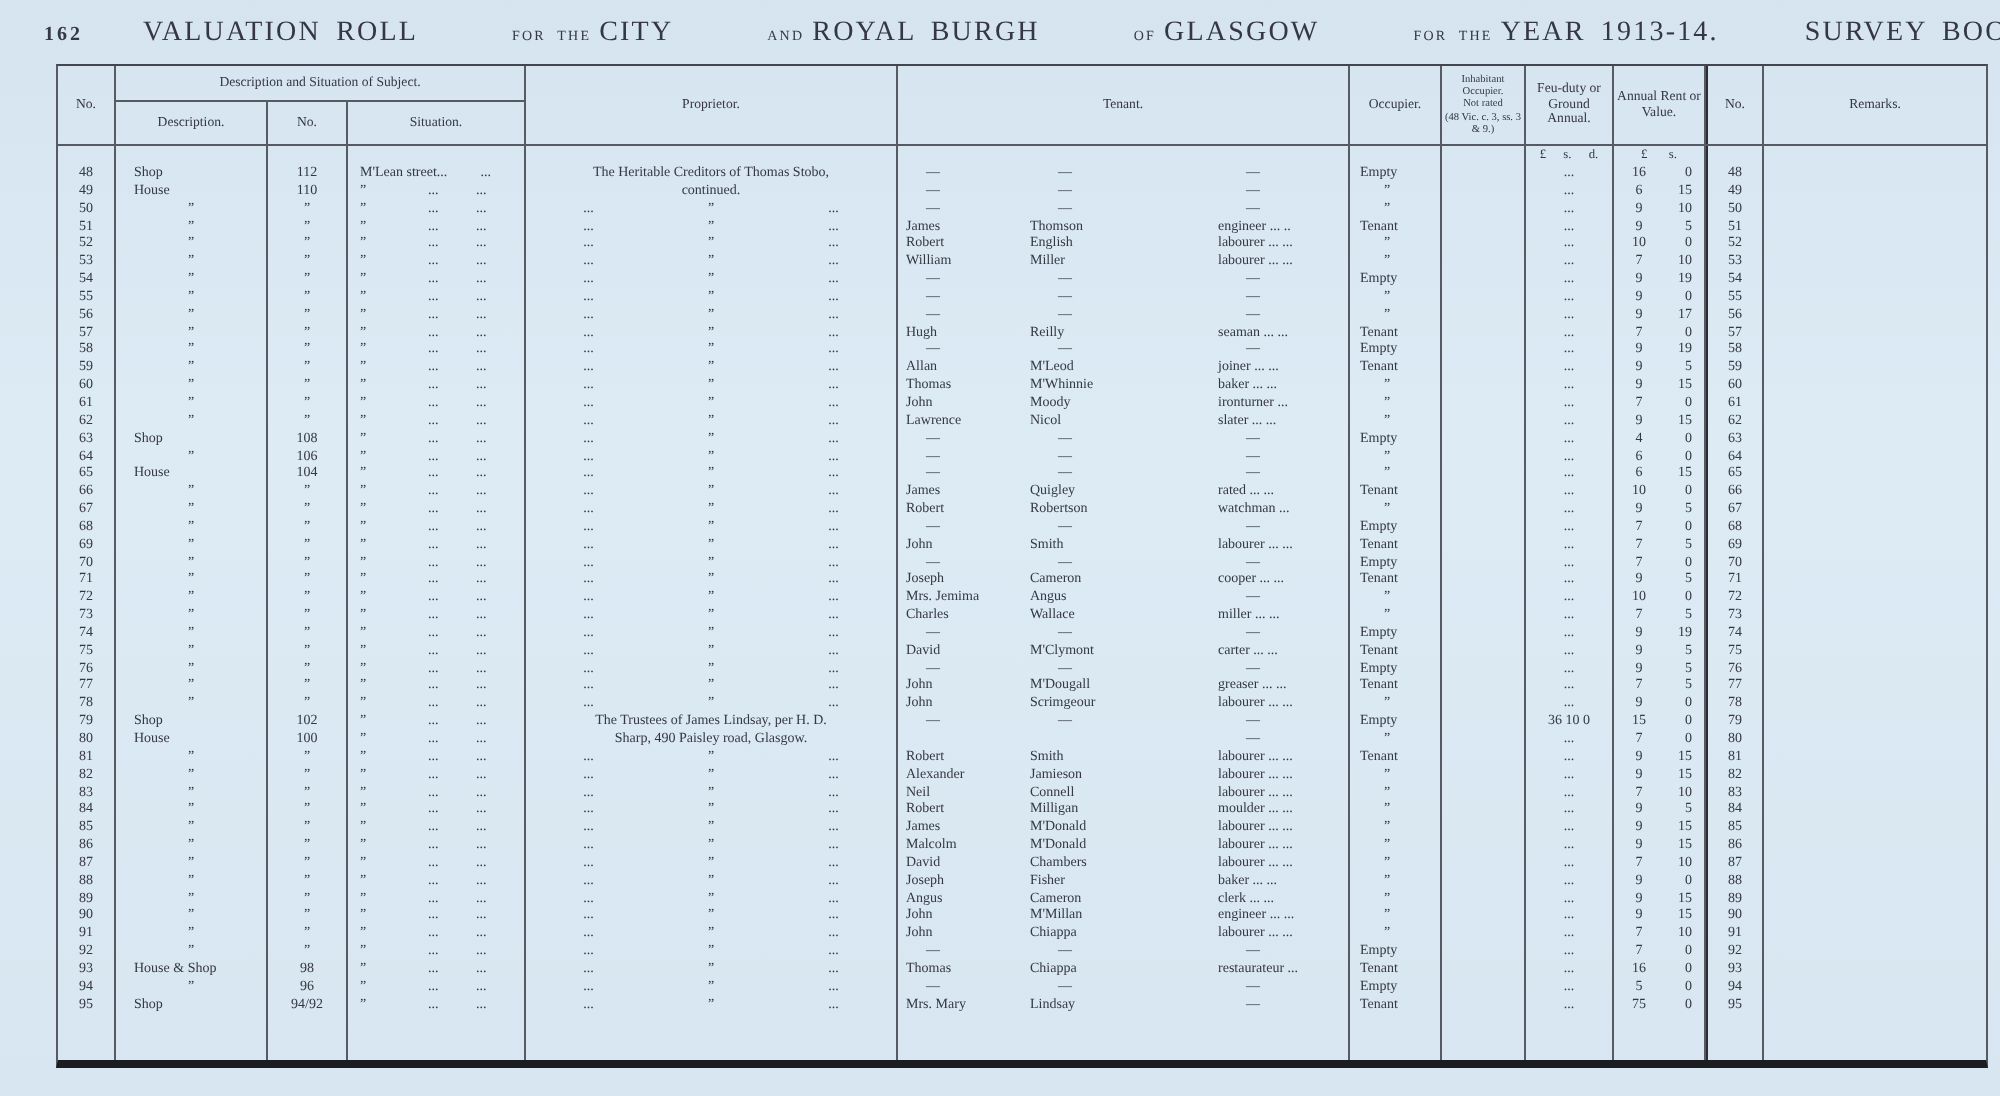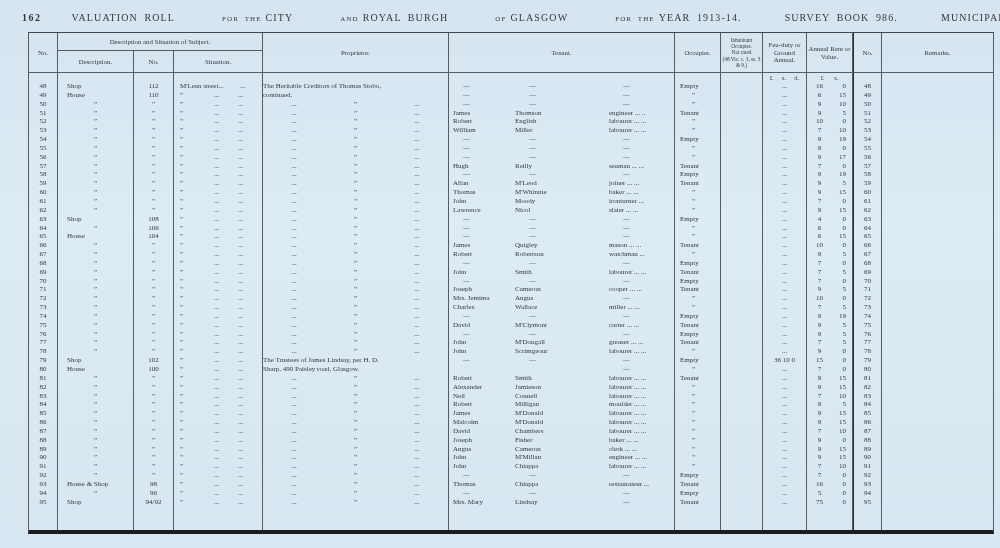--- a/index.html
+++ b/index.html
@@ -3,21 +3,21 @@
 <meta charset="utf-8">
 <style>
   html,body{margin:0;padding:0;background:#c6d7e4;}
   .sheet{position:relative;width:1000px;height:548px;background:linear-gradient(180deg,#d5e4ef 0%,#dcebf4 40%,#d7e6f0 100%);
     font-family:"Liberation Serif","DejaVu Serif",serif;color:#353843;overflow:hidden;}
   
   .topbar{position:absolute;left:22px;top:7px;right:8px;display:flex;align-items:baseline;white-space:nowrap;}
   .pagenum{font-size:10px;font-weight:bold;letter-spacing:1.5px;margin-right:30px;}
   .title{flex:1;}
   .seg{letter-spacing:1.1px;word-spacing:3px;}
-  .seg.lg{font-size:10px;}
+  .seg.lg{font-size:14px;}
   .seg.sm{font-size:7px;margin-left:43px;}
   .seg.gap{margin-left:39px;}
   
   .grid{position:absolute;left:28px;top:32px;width:964px;bottom:14px;
     border:1px solid #565a63;border-top:1.5px solid #43464e;
     border-bottom:4px solid #1c1d20;display:flex;flex-direction:column;}
   .grid *{box-sizing:border-box;}
   .bcell{border-right:1px solid #565a63;overflow:hidden;}
   
   .w-no{width:29px}.w-group{width:205px}.w-desc{width:76px}.w-num{width:40px}.w-sit{width:89px}
@@ -39,21 +39,21 @@
   .rows{flex:1;display:flex;flex-direction:column;font-size:7px;}
   .r{display:flex;height:8.85px;line-height:8.8px;white-space:nowrap;}
   .r.fill{flex:1;}
   .c-no,.c-no2,.c-num,.c-feu{text-align:center;}
   .c-no2{border-left:1px solid #2b2d32;}
   .c-desc{padding-left:9px;}
   .c-desc.dit{padding-left:0;text-align:center;}
   .c-sit{display:flex;}
   .sit-n{flex:1;padding-left:6px;}
   .sit-d{width:24px;}
-  .c-prop{text-align:left;}
+  .c-prop{text-align:center;}
   .c-prop.spread{display:flex;justify-content:space-around;text-align:center;}
   .c-ten{display:flex;}
   .t1{width:66px;padding-left:4px;}
   .t2{width:94px;}
   .t3{flex:1;}
   .dsh{padding-left:14px;}
   .c-occ{padding-left:5px;}
   .c-occ.dit{padding-left:17px;}
   .c-rent{display:flex;}
   .rl{width:25px;text-align:center;}
@@ -635,21 +635,21 @@
             <div class="sit-d">...</div>
           </div>
           <div class="bcell w-prop c-prop spread">
             <div class="">...</div>
             <div class="">”</div>
             <div class="">...</div>
           </div>
           <div class="bcell w-ten c-ten">
             <div class="t1">James</div>
             <div class="t2">Quigley</div>
-            <div class="t3">mason ... ...</div>
+            <div class="t3">rated ... ...</div>
           </div>
           <div class="bcell w-occ c-occ">Tenant</div>
           <div class="bcell w-inh"></div>
           <div class="bcell w-feu c-feu">...</div>
           <div class="bcell w-rent c-rent">
             <div class="rl">10</div>
             <div class="rs">0</div>
           </div>
           <div class="bcell w-no2 c-no2">66</div>
           <div class="bcell w-rem"></div>

